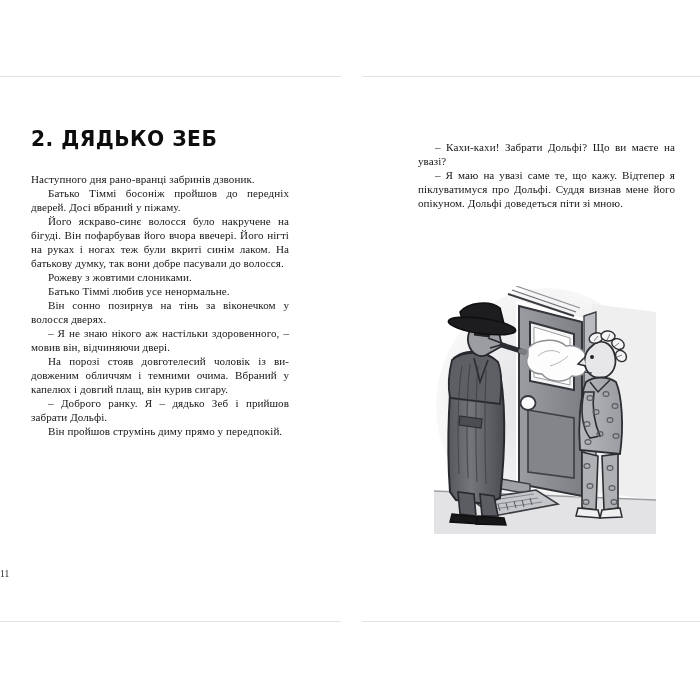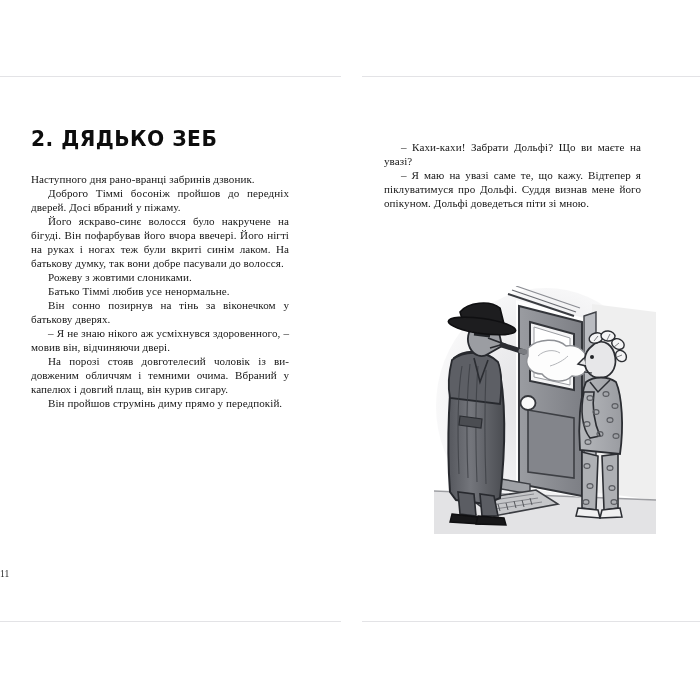--- a/index.html
+++ b/index.html
@@ -52,21 +52,21 @@
     line-height: 14.0px;
     letter-spacing: 0.06px;
     color: #161616;
   }
   .col-left {
     left: 31px;
     top: 172px;
     width: 258px;
   }
   .col-right {
-    left: 384px;
+    left: 418px;
     top: 140px;
     width: 257px;
   }
 
   .col p {
     margin: 0;
     text-indent: 17px;
   }
   .col p.noindent { text-indent: 0; }
 
@@ -113,27 +113,28 @@
 <div class="spread">
 
   <div class="page page-left">
     <div class="page-rule top"></div>
     <div class="page-rule bottom"></div>
 
     <div class="chapter-title">2. ДЯДЬКО ЗЕБ</div>
 
     <div class="col col-left">
       <p class="noindent" style="text-indent: 0px;">Наступного дня рано-вранці забринів дзво­ник.</p>
-      <p>Доброго Тіммі босоніж пройшов до передніх дверей. Досі вбраний у піжаму.</p>
+      <p>Батько Тіммі босоніж пройшов до передніх дверей. Досі вбраний у піжаму.</p>
       <p>Його яскраво-синє волосся було накручене на бігуді. Він пофарбував його вчора ввечері. Його нігті на руках і ногах теж були вкриті си­нім лаком. На батькову думку, так вони добре пасували до волосся.</p>
       <p>Рожеву з жовтими слониками.</p>
       <p>Батько Тіммі любив усе ненормальне.</p>
-      <p>Він сонно позирнув на тінь за віконечком у батькову дверях.</p>
-      <p>– Я не знаю нікого аж усміхнувся здоровен­ного, – мовив він, відчиняючи двері.</p>
+      <p>Він сонно позирнув на тінь за віконечком у волосся дверях.</p>
+      <p>– Я не знаю нікого аж настільки здоровен­ного, – мовив він, відчиняючи двері.</p>
       <p>На порозі стояв довготелесий чоловік із ви­довженим обличчям і темними очима. Вбра­ний у капелюх і довгий плащ, він курив сигару.</p>
+      <p>– Доброго ранку. Я – дядько Зеб і прийшов забрати Дольфі.</p>
       <p>Він пройшов струмінь диму прямо у перед­покій.</p>
     </div>
 
     <div class="folio">11</div>
   </div>
 
   <div class="page page-right">
     <div class="page-rule top"></div>
     <div class="page-rule bottom"></div>
   </div>

